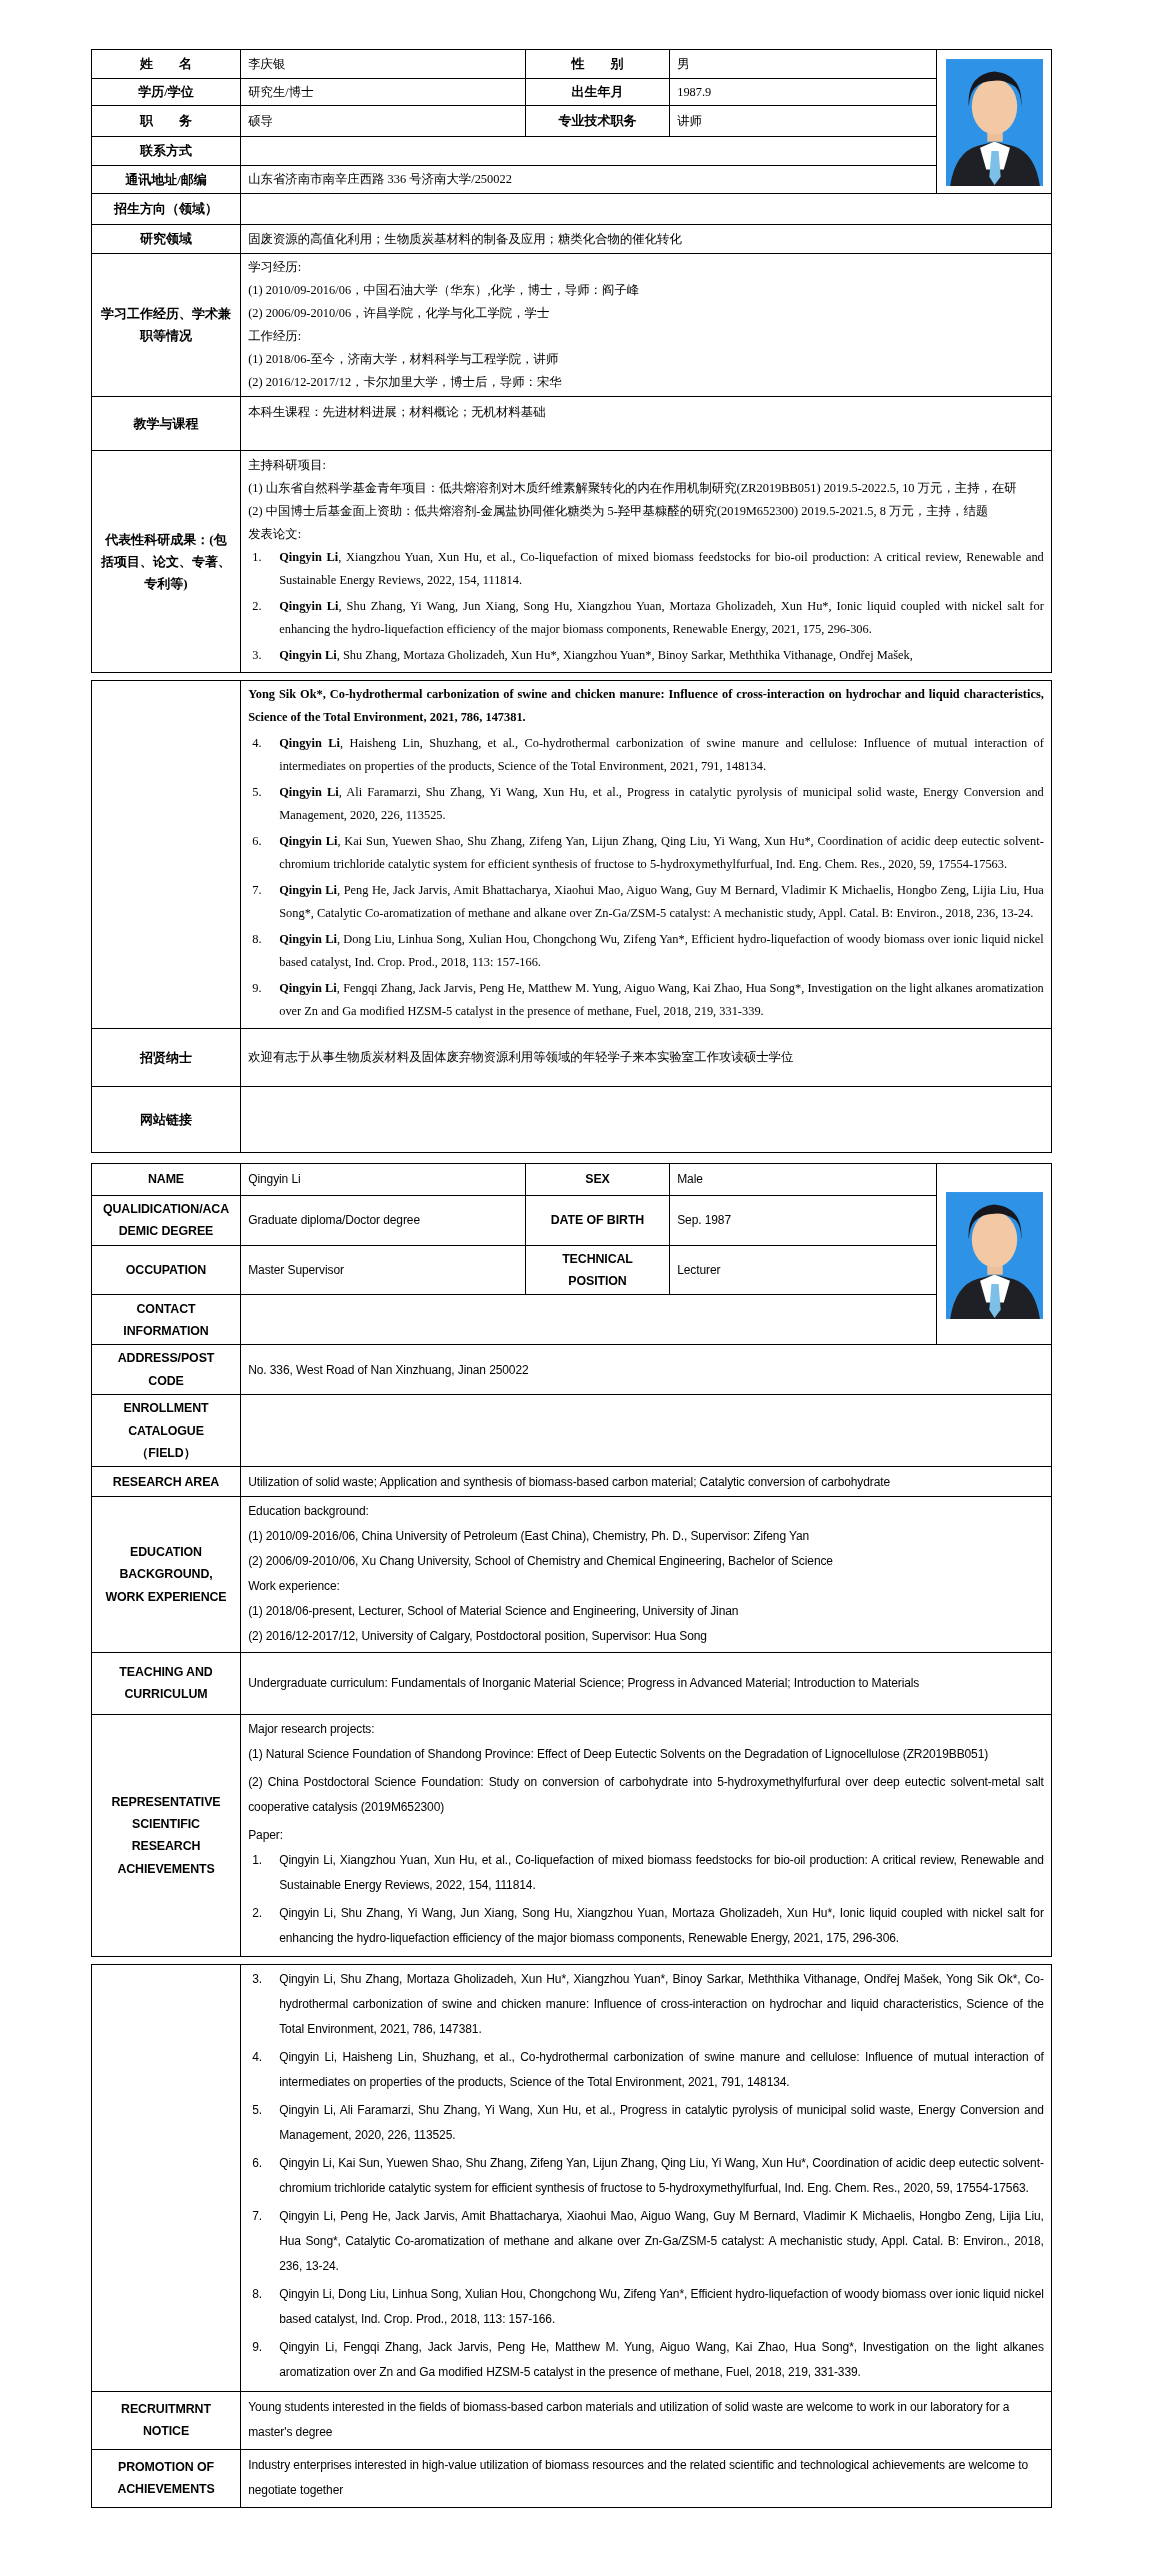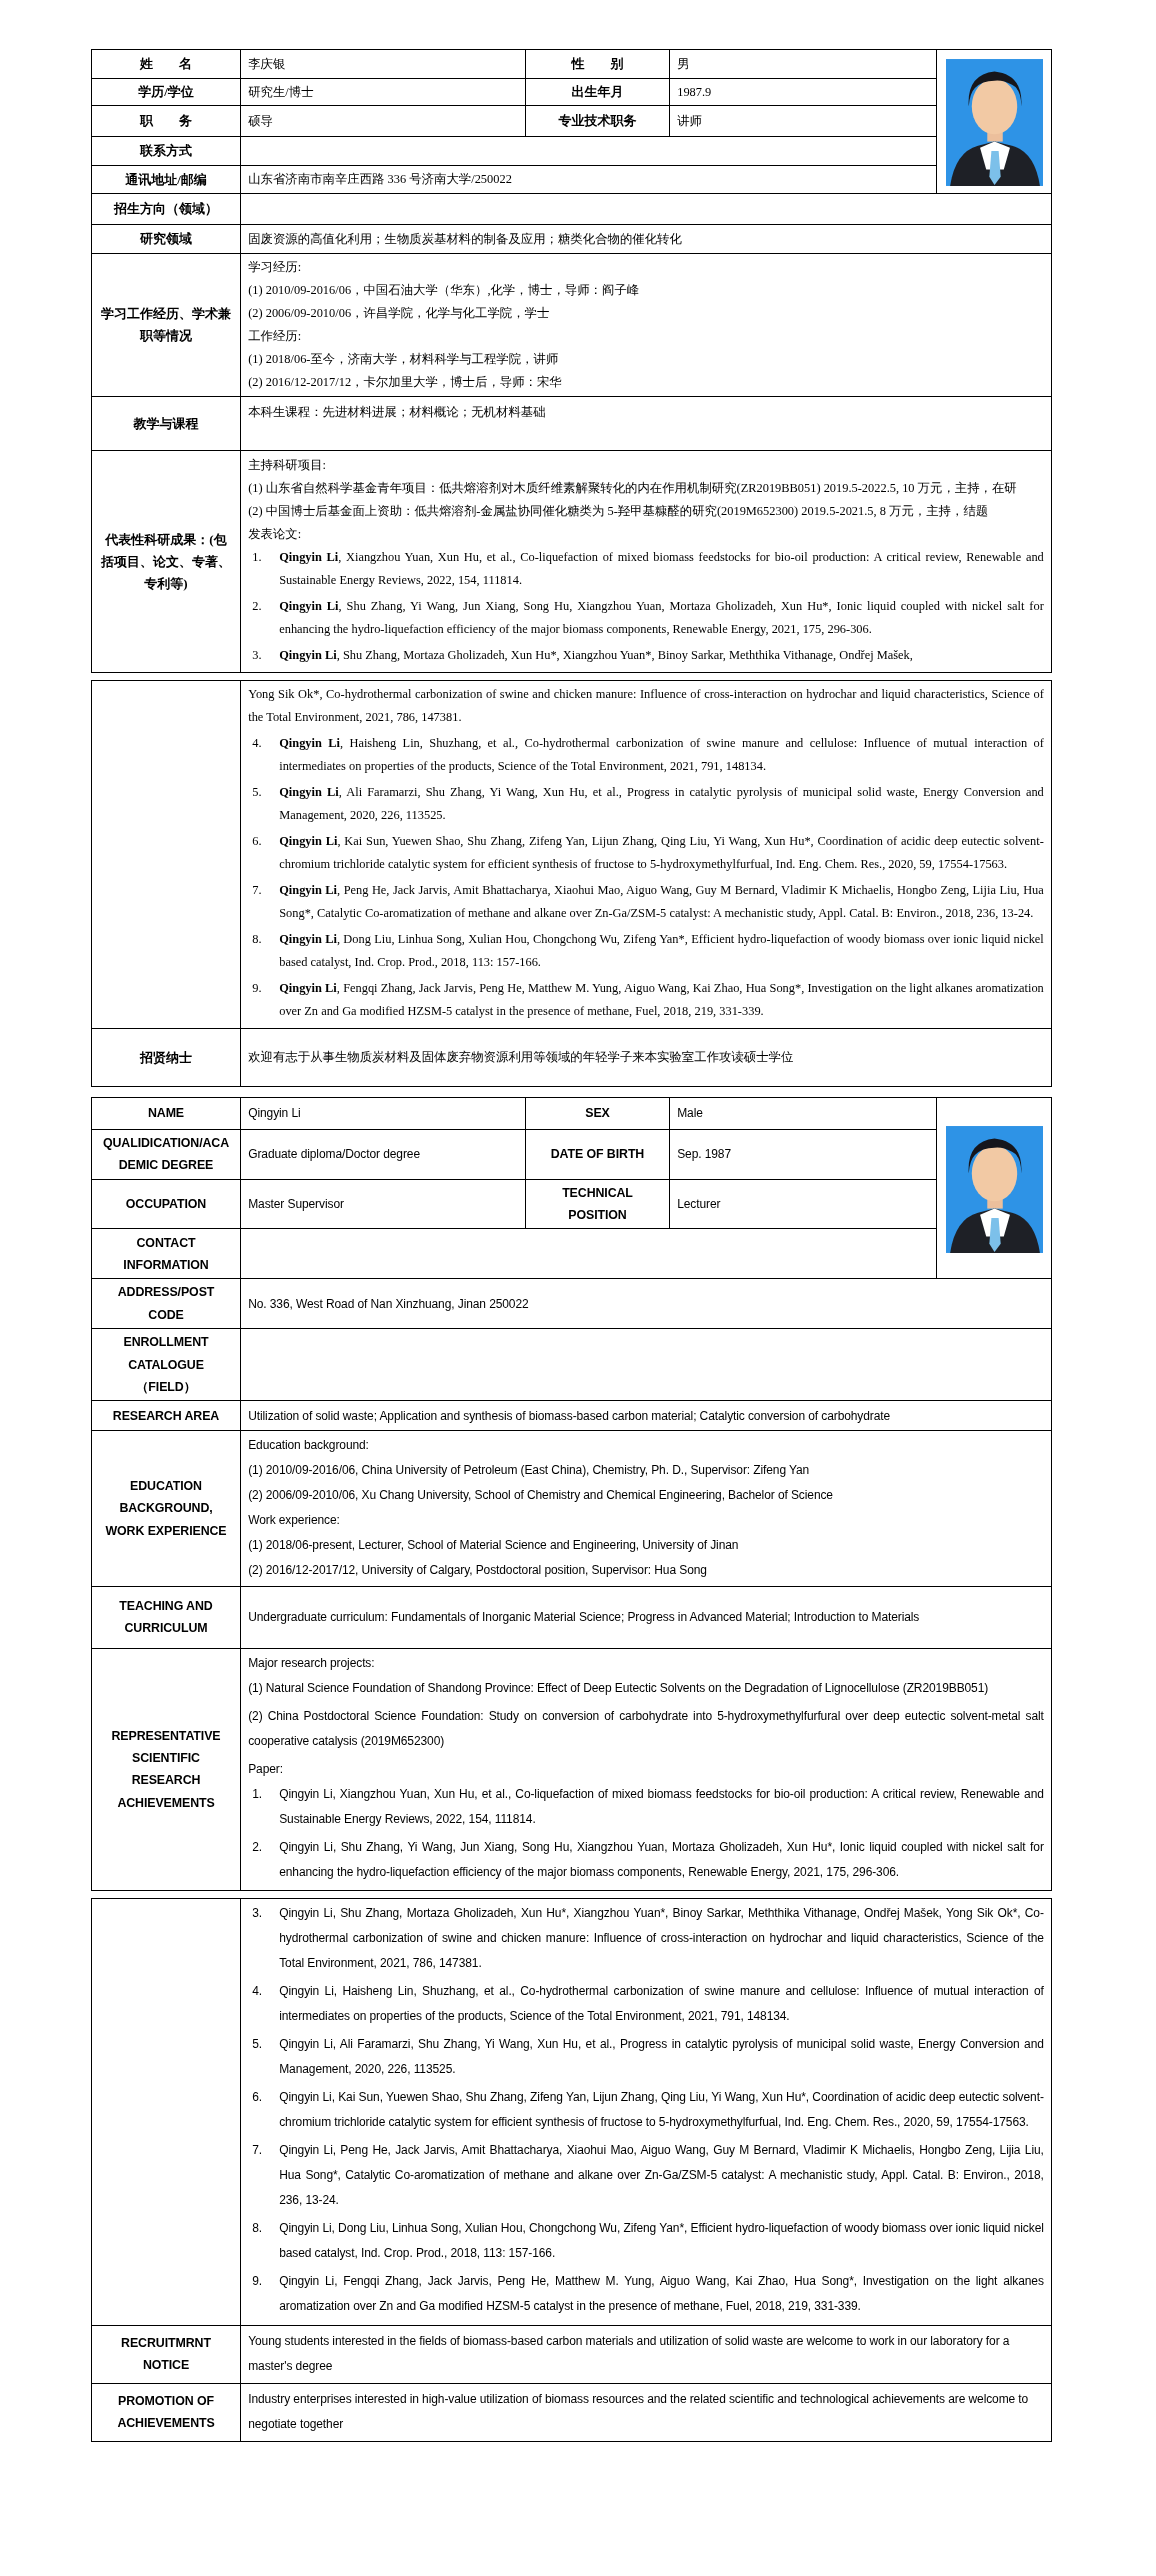--- a/index.html
+++ b/index.html
@@ -22,21 +22,21 @@
   
   .enT td{font-size:12px;font-family:"Liberation Sans","DejaVu Sans",sans-serif;letter-spacing:-0.1px;}
   .enT .lbl{font-weight:700;text-align:center;font-size:12.4px;line-height:1.8;}
   .enT .blk{line-height:25px;}
 
   .bh{font-weight:400;}
   .para{margin:0;}
   .papers{list-style:none;margin:0;padding:0;}
   .papers li{position:relative;padding-left:31px;text-align:justify;margin:0 0 3.1px 0;}
   .papers .num{position:absolute;left:4.1px;top:0;}
-  .cont{text-align:justify;margin:0 0 3.1px 0;}
+  .cont{text-align:justify;margin:0 0 3.1px 0;font-weight:bold;}
   .photoCell{vertical-align:top;padding:3.1px 3.1px;}
   .photo{display:block;width:97px;height:127px;margin:2.1px auto 0 auto;}
 </style>
 </head>
 <body>
 
 <div class="doc">
 
   <table class="t cnT gap1">
     <colgroup>
@@ -168,20 +168,24 @@
             <span class="num">9.</span>
             <b>Qingyin Li</b><span>, Fengqi Zhang, Jack Jarvis, Peng He, Matthew M. Yung, Aiguo Wang, Kai Zhao, Hua Song*, Investigation on the light alkanes aromatization over Zn and Ga modified HZSM-5 catalyst in the presence of methane, Fuel, 2018, 219, 331-339.</span>
           </li>
         </ol>
       </td>
     </tr>
     <tr style="height:58px">
       <td class="lbl">招贤纳士</td>
       <td>欢迎有志于从事生物质炭材料及固体废弃物资源利用等领域的年轻学子来本实验室工作攻读硕士学位</td>
     </tr>
+    <tr style="height:66px">
+      <td class="lbl">网站链接</td>
+      <td></td>
+    </tr>
   </tbody>
     </table>
 
   <table class="t enT gap1">
     <colgroup>
         <col style="width:149px">
         <col style="width:285px">
         <col style="width:144px">
         <col style="width:267px">
         <col style="width:115px">

